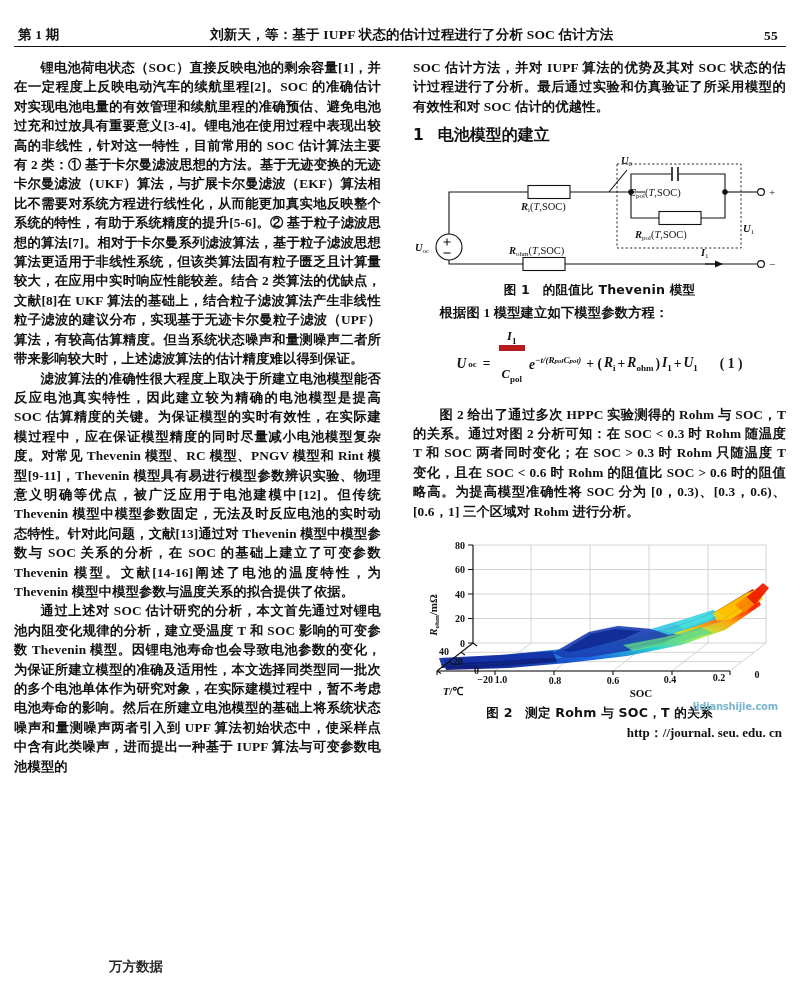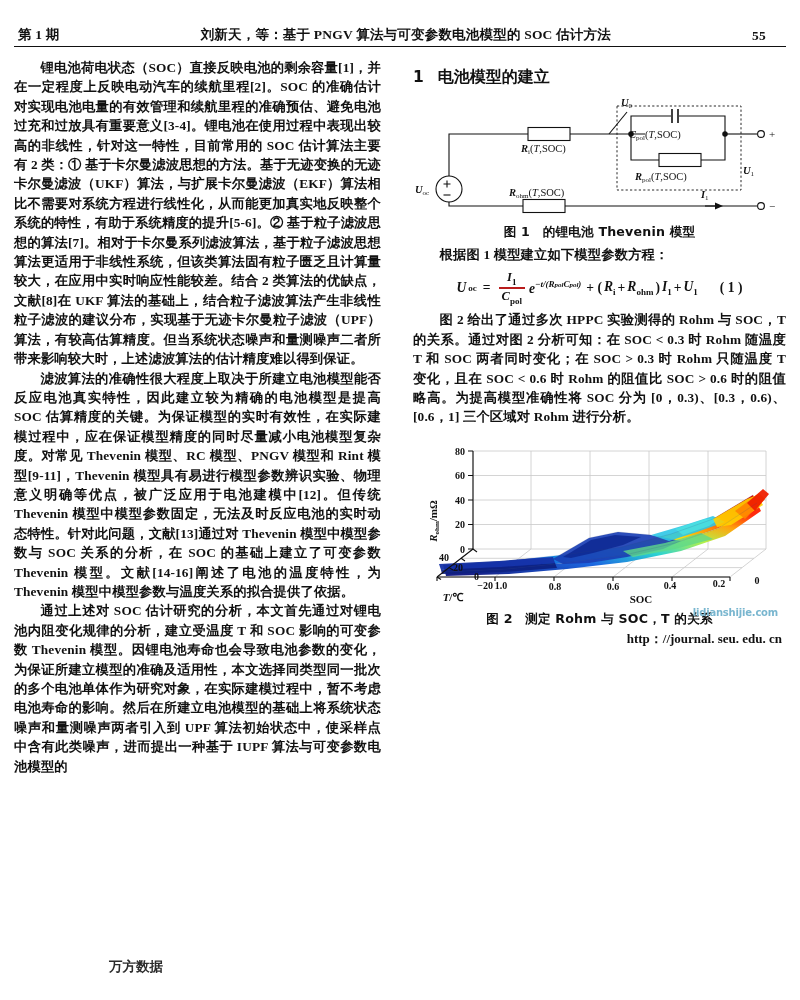--- a/index.html
+++ b/index.html
@@ -21,21 +21,21 @@
     position: relative;
     box-sizing: border-box;
     padding: 0;
   }
 
   
   .runhead {
     position: absolute;
     top: 18px;
     left: 14px;
-    right: 28px;
+    right: 16px;
     height: 26px;
     display: flex;
     align-items: flex-end;
     justify-content: space-between;
     font-size: 13.5px;
     font-weight: bold;
     letter-spacing: 0.2px;
   }
   .runhead .issue { flex: 0 0 auto; padding-left: 4px; }
   .runhead .title {
@@ -119,21 +119,21 @@
   .sub { font-size: 9px; vertical-align: sub; font-style: normal; }
   .supsm { font-size: 9px; vertical-align: super; }
   .frac {
     display: inline-flex;
     flex-direction: column;
     align-items: center;
     vertical-align: middle;
     margin: 0 2px;
   }
   .frac .num-part { font-size: 12.5px; padding: 0 3px; }
-  .frac .den-part { font-size: 12.5px; padding: 0 3px; border-top: 2px solid #b91c1c; }
+  .frac .den-part { font-size: 12.5px; padding: 16px 3px; border-top: 6px solid #b91c1c; }
   .eq-num { margin-left: 16px; font-weight: bold; }
 
   
   .fig2-wrap { margin-top: 6px; position: relative; }
   .watermark-site {
     position: absolute;
     right: 8px;
     bottom: 30px;
     font-size: 10px;
     font-weight: bold;
@@ -158,36 +158,37 @@
     color: #2b2b2b;
   }
 </style>
 </head>
 <body>
 
 <div class="page">
 
   <div class="runhead">
     <span class="issue">第 1 期</span>
-    <span class="title">刘新天，等：基于 PNGV 算法与可变参数电池模型的 SOC 估计方法</span>
+    <span class="title">刘新天，等：基于 IUPF 状态的估计过程进行了分析 SOC 估计方法</span>
     <span class="pageno">55</span>
   </div>
   <div class="rule"></div>
 
   <div class="columns">
 
     <div class="col">
       <p class="body">锂电池荷电状态（SOC）直接反映电池的剩余容量[1]，并在一定程度上反映电动汽车的续航里程[2]。SOC 的准确估计对实现电池电量的有效管理和续航里程的准确预估、避免电池过充和过放具有重要意义[3-4]。锂电池在使用过程中表现出较高的非线性，针对这一特性，目前常用的 SOC 估计算法主要有 2 类：① 基于卡尔曼滤波思想的方法。基于无迹变换的无迹卡尔曼滤波（UKF）算法，与扩展卡尔曼滤波（EKF）算法相比不需要对系统方程进行线性化，从而能更加真实地反映整个系统的特性，有助于系统精度的提升[5-6]。② 基于粒子滤波思想的算法[7]。相对于卡尔曼系列滤波算法，基于粒子滤波思想算法更适用于非线性系统，但该类算法固有粒子匮乏且计算量较大，在应用中实时响应性能较差。结合 2 类算法的优缺点，文献[8]在 UKF 算法的基础上，结合粒子滤波算法产生非线性粒子滤波的建议分布，实现基于无迹卡尔曼粒子滤波（UPF）算法，有较高估算精度。但当系统状态噪声和量测噪声二者所带来影响较大时，上述滤波算法的估计精度难以得到保证。</p>
       <p class="body">滤波算法的准确性很大程度上取决于所建立电池模型能否反应电池真实特性，因此建立较为精确的电池模型是提高 SOC 估算精度的关键。为保证模型的实时有效性，在实际建模过程中，应在保证模型精度的同时尽量减小电池模型复杂度。对常见 Thevenin 模型、RC 模型、PNGV 模型和 Rint 模型[9-11]，Thevenin 模型具有易进行模型参数辨识实验、物理意义明确等优点，被广泛应用于电池建模中[12]。但传统 Thevenin 模型中模型参数固定，无法及时反应电池的实时动态特性。针对此问题，文献[13]通过对 Thevenin 模型中模型参数与 SOC 关系的分析，在 SOC 的基础上建立了可变参数 Thevenin 模型。文献[14-16]阐述了电池的温度特性，为 Thevenin 模型中模型参数与温度关系的拟合提供了依据。</p>
       <p class="body">通过上述对 SOC 估计研究的分析，本文首先通过对锂电池内阻变化规律的分析，建立受温度 T 和 SOC 影响的可变参数 Thevenin 模型。因锂电池寿命也会导致电池参数的变化，为保证所建立模型的准确及适用性，本文选择同类型同一批次的多个电池单体作为研究对象，在实际建模过程中，暂不考虑电池寿命的影响。然后在所建立电池模型的基础上将系统状态噪声和量测噪声两者引入到 UPF 算法初始状态中，使采样点中含有此类噪声，进而提出一种基于 IUPF 算法与可变参数电池模型的</p>
       <div class="wanfang">万方数据</div>
     </div>
 
     <div class="col">
 
+      <p class="body noindent">SOC 估计方法，并对 IUPF 算法的优势及其对 SOC 状态的估计过程进行了分析。最后通过实验和仿真验证了所采用模型的有效性和对 SOC 估计的优越性。</p>
 
       <div class="sec-head">
         <span class="num">1</span>
         <span>电池模型的建立</span>
       </div>
 
 
       <div class="figure">
         <svg width="373" height="128" viewBox="0 0 373 128">
           <g stroke="#111" stroke-width="1.1" fill="none">
@@ -263,21 +264,21 @@
             <text x="288" y="104">
               <tspan font-style="italic" font-weight="bold">I</tspan><tspan font-size="7" dy="2">1</tspan>
             </text>
 
             <text x="356" y="44" font-size="11">+</text>
             <text x="356" y="116" font-size="11">−</text>
           </g>
         </svg>
         <div class="fig-cap">
           <span class="cap-num">图 1</span>
-          <span>的锂电池 Thevenin 模型</span>
+          <span>的阻值比 Thevenin 模型</span>
         </div>
       </div>
 
       <p class="body">根据图 1 模型建立如下模型参数方程：</p>
 
       <div class="equation">
         <span class="eq-body">
           <span class="var">U</span>
             <span class="sub">oc</span>
           <span style="margin:0 4px;">=</span>

